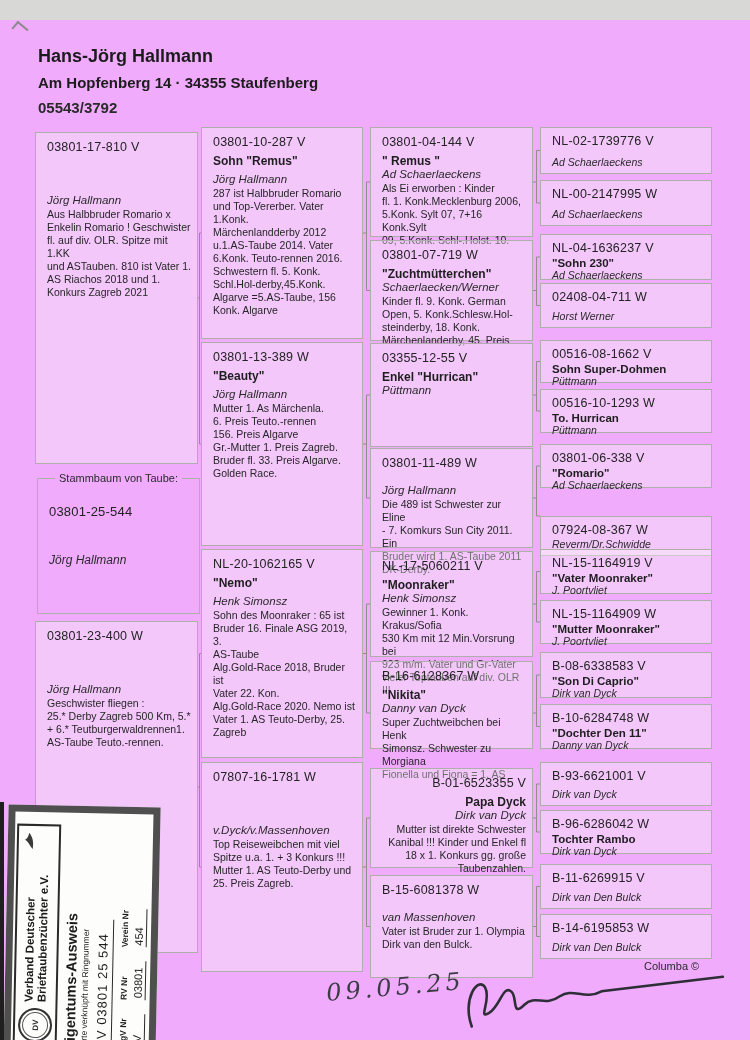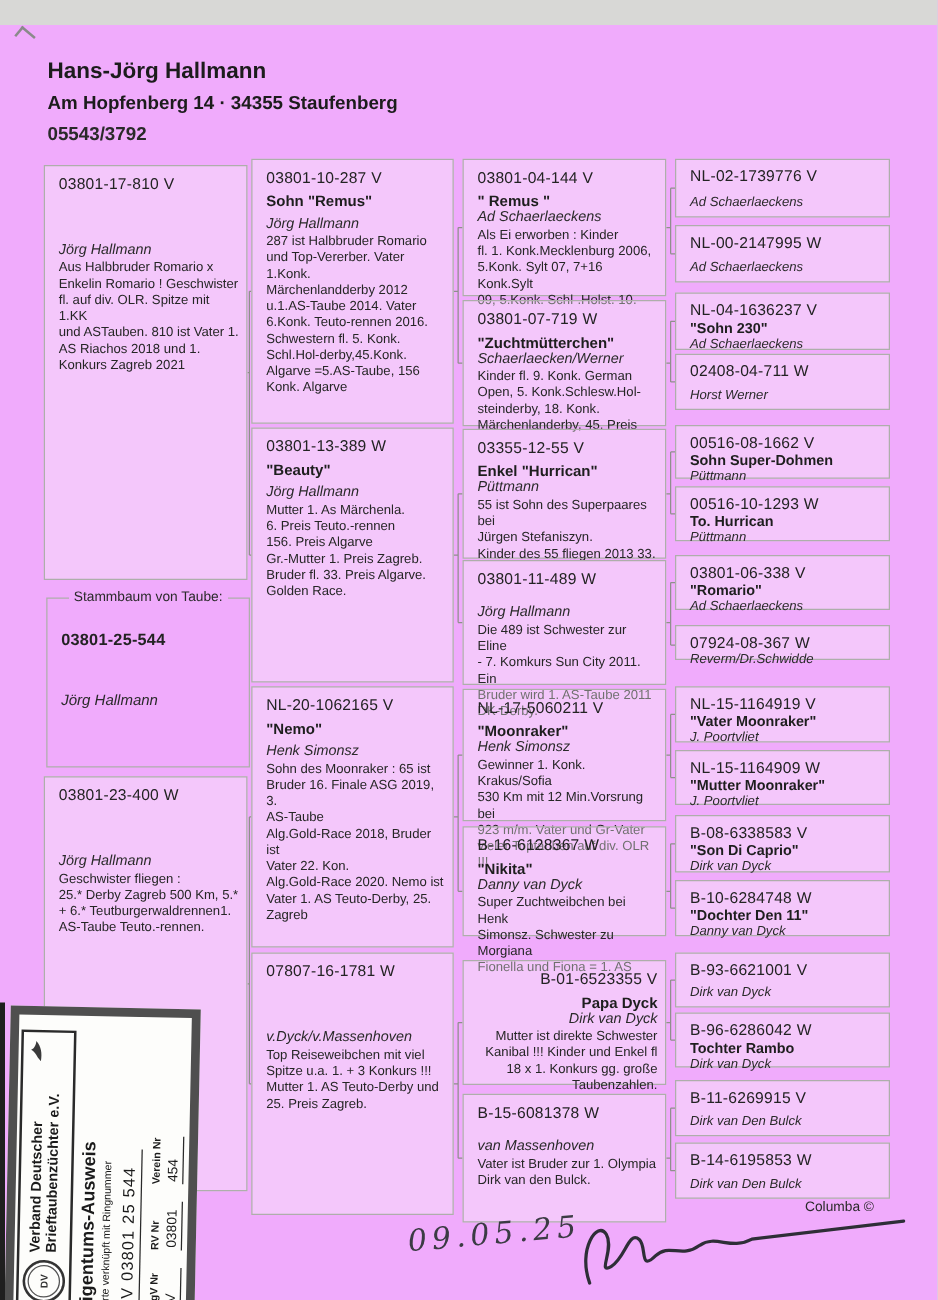--- a/index.html
+++ b/index.html
@@ -20,21 +20,21 @@
   .pname:empty,.breeder:empty,.note:empty{display:none;}
   .wgap .breeder{margin-top:40px;}
   .mgap .breeder{margin-top:14px;}
   .sbox{display:flex;flex-direction:column;padding:6px 22px 5px 11px;}
   .sbox .breeder{margin-top:auto;font-size:10.5px;}
   .sbox .pname{font-size:11.5px;margin-top:2px;}
   
   .subject{position:absolute;left:35px;top:452px;width:163px;height:142px;
            border:1px solid #aeaeab;box-sizing:border-box;padding:0 6px 0 11px;}
   .subject legend{font-size:11px;color:#2a2a2a;padding:0 4px;margin-left:6px;}
-  .subject .ring{font-size:13px;margin-top:20px;font-weight:bold;}
+  .subject .ring{font-size:13px;margin-top:20px;}
   .subject .breeder{margin-top:34px;font-size:12px;}
   
   .connectors{position:absolute;left:0;top:0;pointer-events:none;}
   
   .stamp{position:absolute;left:6px;top:786px;width:152px;height:252px;
          background:#fdfdfb;border:7px solid #4f4f4f;box-sizing:border-box;
          transform:rotate(1.2deg);}
   .stamp-inner{position:absolute;left:-50px;top:44px;width:250px;height:150px;
          transform:rotate(-90deg);display:flex;flex-direction:column;
          align-items:flex-start;padding:2px 6px;box-sizing:border-box;color:#1b1b1b;}
@@ -188,24 +188,20 @@
     <div class="breeder" style="margin-top:0;">Schaerlaecken/Werner</div>
     <div class="note">Kinder fl. 9. Konk. German
 Open, 5. Konk.Schlesw.Hol-
 steinderby, 18. Konk.
 Märchenlanderby,  45. Preis</div>
   </div>
   <div class="pbox" style="left:370px;top:323px;width:163px;height:104px;">
     <div class="ring">03355-12-55 V</div>
     <div class="pname">Enkel "Hurrican"</div>
     <div class="breeder" style="margin-top:0;">Püttmann</div>
-    <div class="note">55 ist Sohn des Superpaares
-bei
-Jürgen Stefaniszyn.
-Kinder des 55  fliegen 2013  33.</div>
   </div>
   <div class="pbox mgap" style="left:370px;top:428px;width:163px;height:100px;">
     <div class="ring">03801-11-489 W</div>
 
     <div class="breeder">Jörg Hallmann</div>
     <div class="note">Die 489 ist Schwester zur  Eline
 - 7. Komkurs Sun City 2011. Ein
 Bruder wird 1. AS-Taube 2011
 DK-Derby.</div>
   </div>
@@ -272,21 +268,21 @@
   <div class="pbox sbox" style="left:540px;top:369px;width:172px;height:44px;">
     <div class="ring">00516-10-1293 W</div>
     <div class="pname">To. Hurrican</div>
     <div class="breeder">Püttmann</div>
   </div>
   <div class="pbox sbox" style="left:540px;top:424px;width:172px;height:44px;">
     <div class="ring">03801-06-338 V</div>
     <div class="pname">"Romario"</div>
     <div class="breeder">Ad Schaerlaeckens</div>
   </div>
-  <div class="pbox sbox" style="left:540px;top:480px;width:172px;height:28px;">
+  <div class="pbox sbox" style="left:540px;top:496px;width:172px;height:40px;">
     <div class="ring">07924-08-367 W</div>
 
     <div class="breeder">Reverm/Dr.Schwidde</div>
   </div>
   <div class="pbox sbox" style="left:540px;top:529px;width:172px;height:45px;">
     <div class="ring">NL-15-1164919 V</div>
     <div class="pname">"Vater Moonraker"</div>
     <div class="breeder">J. Poortvliet</div>
   </div>
   <div class="pbox sbox" style="left:540px;top:580px;width:172px;height:44px;">

